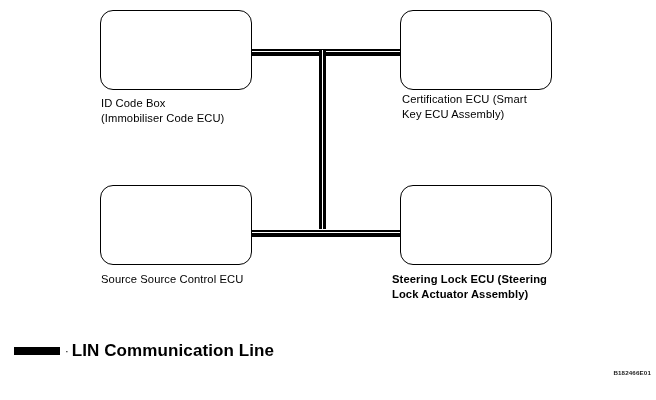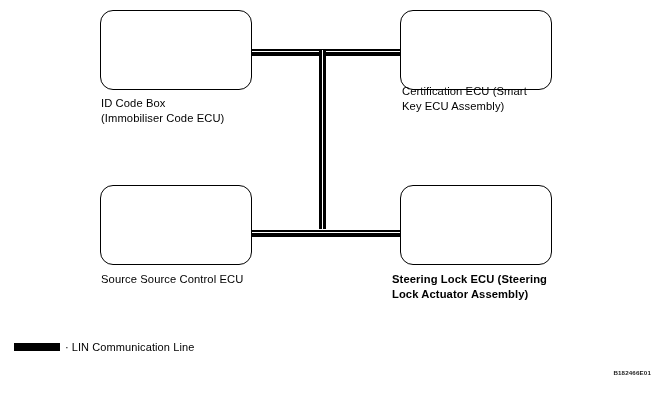--- a/index.html
+++ b/index.html
@@ -37,21 +37,21 @@
   
   .ecu-caption {
     position: absolute;
     font-size: 11.2px;
     line-height: 15px;
     letter-spacing: 0.1px;
     white-space: pre-line;
     color: #000000;
   }
   #caption-id-code       { left: 101px; top: 96px;  width: 200px; }
-  #caption-certification { left: 402px; top: 84px;  width: 200px; }
+  #caption-certification { left: 402px; top: 92px;  width: 200px; }
   #caption-power-source  { left: 101px; top: 272px; width: 220px; }
   #caption-steering-lock { left: 392px; top: 272px; width: 230px; font-weight: bold; }
 
   
   .bus-h {
     position: absolute;
     height: 7px;
     background: #000000;
     border-top: 1.3px solid #ffffff;
     box-sizing: content-box;
@@ -101,23 +101,24 @@
     background: #000000;
   }
   #legend-dot {
     margin-left: 5px;
     font-size: 11.2px;
     line-height: 8px;
     color: #000000;
   }
   #legend-label {
     margin-left: 3px;
-    font-size: 11px;
+    font-size: 17px;
     letter-spacing: 0.1px;
     color: #000000;
+    font-weight: bold;
   }
 
   
   #figure-ref {
     position: absolute;
     right: 5px;
     bottom: 8px;
     font-size: 6.2px;
     font-weight: bold;
     letter-spacing: 0.15px;

